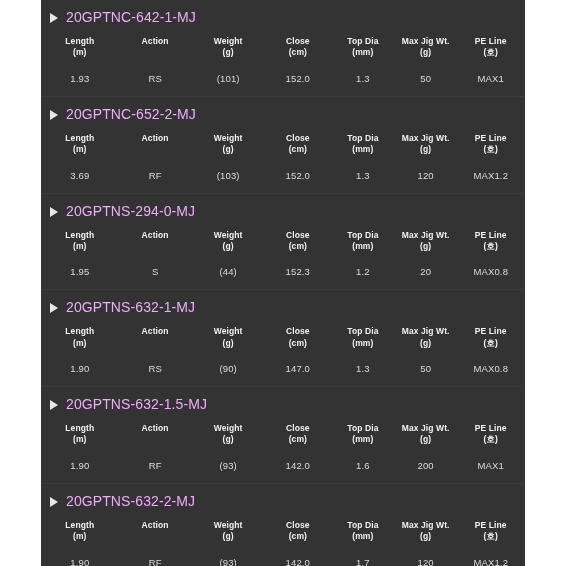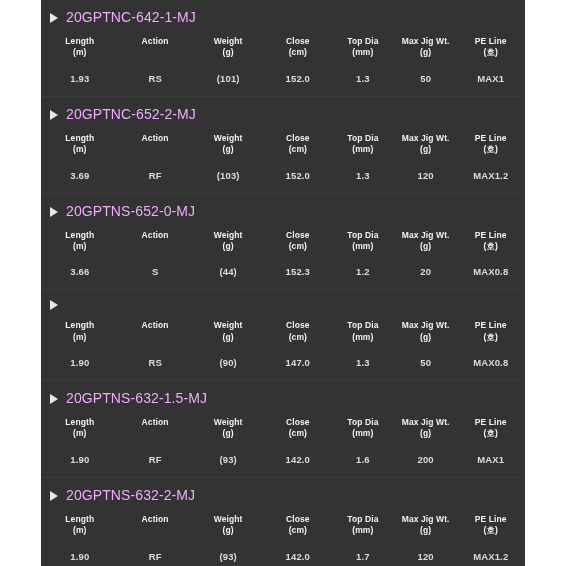--- a/index.html
+++ b/index.html
@@ -79,21 +79,21 @@
 
   table.spec-table th .unit {
     display: block;
     font-weight: bold;
     font-size: 8.5px;
   }
 
   table.spec-table td {
     color: #dcdcdc;
     font-size: 9.5px;
-    font-weight: 700;
+    font-weight: 400;
     padding: 9px 0 12px 0;
     text-align: center;
     vertical-align: middle;
     letter-spacing: 0.15px;
   }
 
   .col-length  { width: 17.0%; }
   .col-action  { width: 16.0%; }
   .col-weight  { width: 16.0%; }
   .col-close   { width: 14.5%; }
@@ -187,60 +187,61 @@
             <td>120</td>
             <td>MAX1.2</td>
           </tr>
         </tbody>
       </table>
       <div class="section-divider"></div>
     </div>
     <div class="spec-section">
       <div class="section-header">
         <span class="triangle-icon"></span>
-        <span class="model-name">20GPTNS-652-0-MJ</span>
-      </div>
-      <table class="spec-table">
-        <colgroup>
-          <col class="col-length">
-          <col class="col-action">
-          <col class="col-weight">
-          <col class="col-close">
-          <col class="col-topdia">
-          <col class="col-maxjig">
-          <col class="col-peline">
-        </colgroup>
-        <thead>
-          <tr>
-            <th><span>Length</span><span class="unit">(m)</span></th>
-            <th><span>Action</span></th>
-            <th><span>Weight</span><span class="unit">(g)</span></th>
-            <th><span>Close</span><span class="unit">(cm)</span></th>
-            <th><span>Top Dia</span><span class="unit">(mm)</span></th>
-            <th><span>Max Jig Wt.</span><span class="unit">(g)</span></th>
-            <th><span>PE Line</span><span class="unit">(호)</span></th>
-          </tr>
-        </thead>
-        <tbody>
-          <tr>
-            <td>3.66</td>
+        <span class="model-name">20GPTNS-294-0-MJ</span>
+      </div>
+      <table class="spec-table">
+        <colgroup>
+          <col class="col-length">
+          <col class="col-action">
+          <col class="col-weight">
+          <col class="col-close">
+          <col class="col-topdia">
+          <col class="col-maxjig">
+          <col class="col-peline">
+        </colgroup>
+        <thead>
+          <tr>
+            <th><span>Length</span><span class="unit">(m)</span></th>
+            <th><span>Action</span></th>
+            <th><span>Weight</span><span class="unit">(g)</span></th>
+            <th><span>Close</span><span class="unit">(cm)</span></th>
+            <th><span>Top Dia</span><span class="unit">(mm)</span></th>
+            <th><span>Max Jig Wt.</span><span class="unit">(g)</span></th>
+            <th><span>PE Line</span><span class="unit">(호)</span></th>
+          </tr>
+        </thead>
+        <tbody>
+          <tr>
+            <td>1.95</td>
             <td>S</td>
             <td>(44)</td>
             <td>152.3</td>
             <td>1.2</td>
             <td>20</td>
             <td>MAX0.8</td>
           </tr>
         </tbody>
       </table>
       <div class="section-divider"></div>
     </div>
     <div class="spec-section">
       <div class="section-header">
         <span class="triangle-icon"></span>
+        <span class="model-name">20GPTNS-632-1-MJ</span>
       </div>
       <table class="spec-table">
         <colgroup>
           <col class="col-length">
           <col class="col-action">
           <col class="col-weight">
           <col class="col-close">
           <col class="col-topdia">
           <col class="col-maxjig">
           <col class="col-peline">

